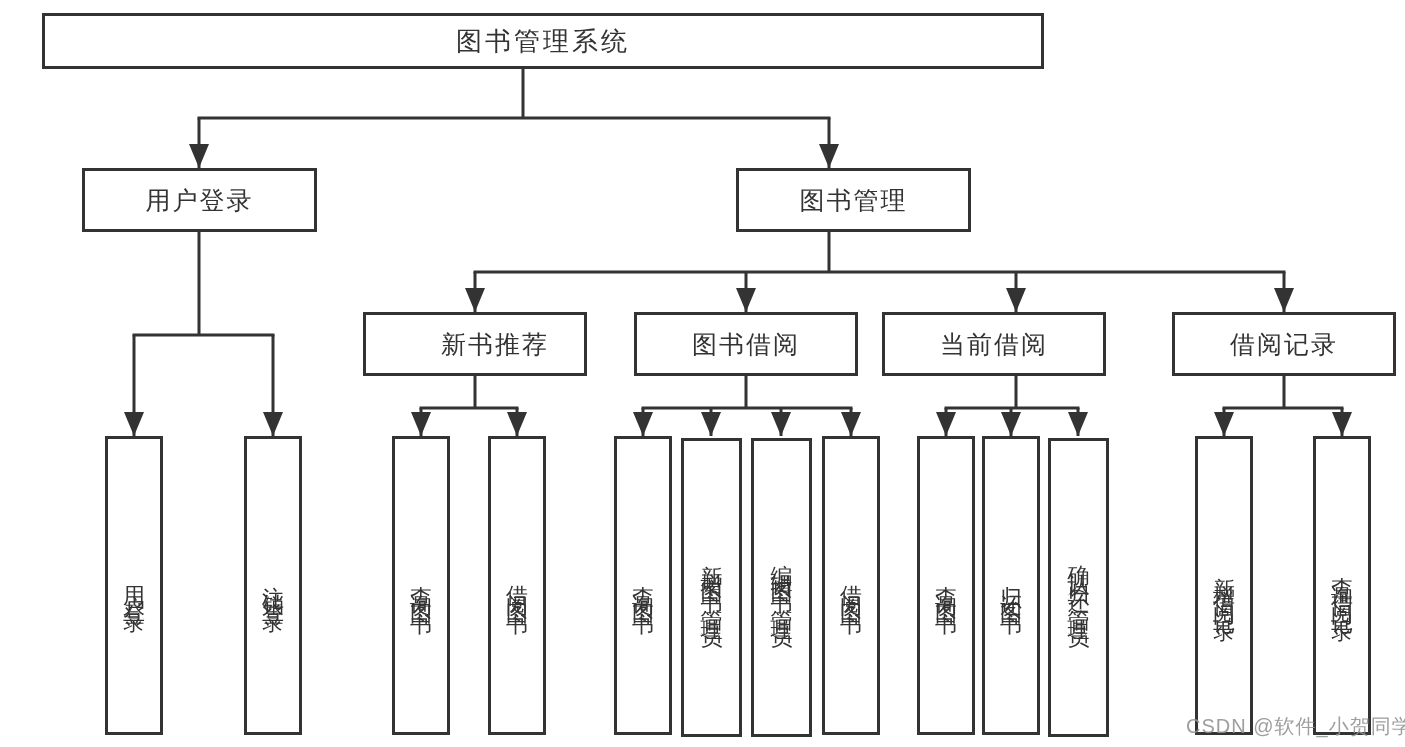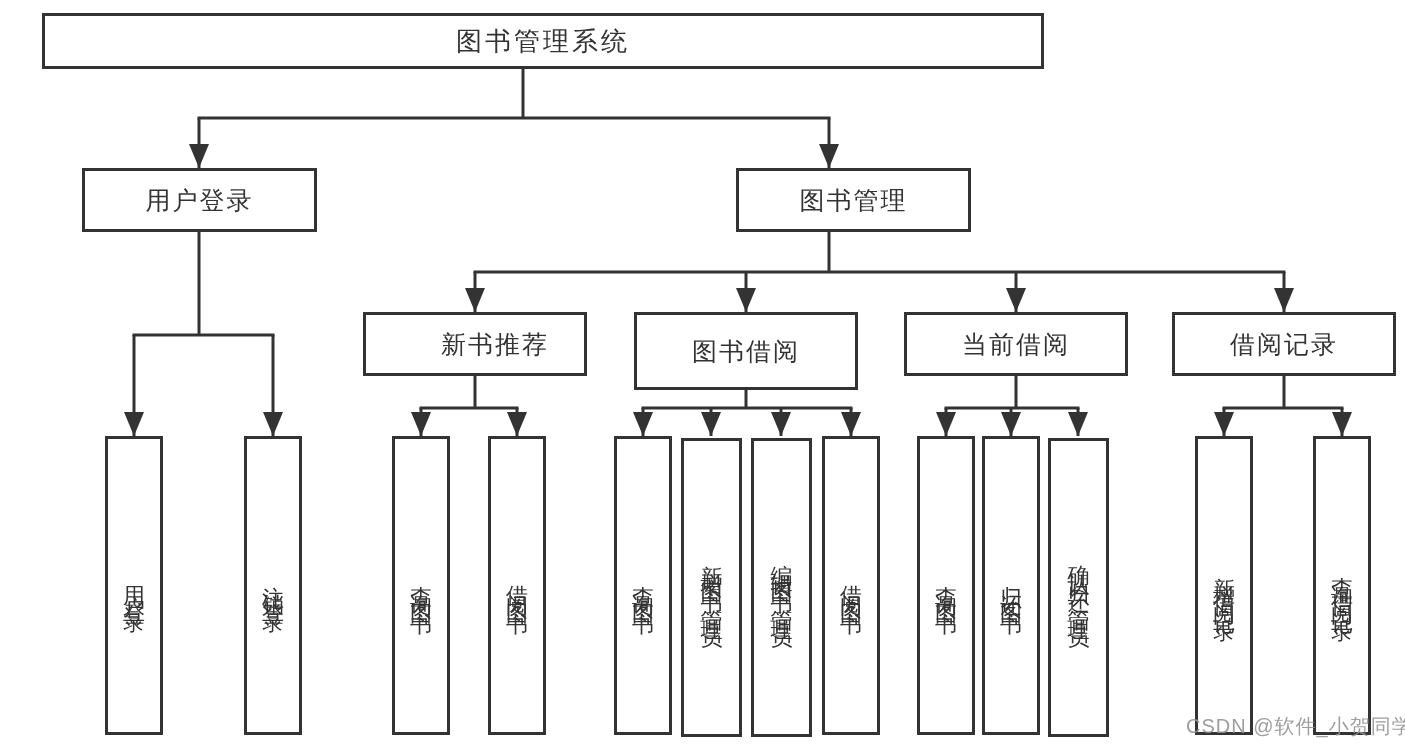--- a/index.html
+++ b/index.html
@@ -103,24 +103,24 @@
   <div class="box" style="left:82px; top:168px; width:235px; height:64px;">
     <span class="h-lbl">用户登录</span>
   </div>
   <div class="box" style="left:712px; top:168px; width:235px; height:64px;margin-left:24px;">
     <span class="h-lbl">图书管理</span>
   </div>
 
   <div class="box" style="left:363px; top:312px; width:224px; height:64px;padding-left:40px;">
     <span class="h-lbl">新书推荐</span>
   </div>
-  <div class="box" style="left:634px; top:312px; width:224px; height:78px;">
+  <div class="box" style="left:634px; top:312px; width:224px; height:64px;">
     <span class="h-lbl">图书借阅</span>
   </div>
-  <div class="box" style="left:904px; top:312px; width:224px; height:64px;">
+  <div class="box" style="left:882px; top:312px; width:224px; height:64px;">
     <span class="h-lbl">当前借阅</span>
   </div>
   <div class="box" style="left:1172px; top:312px; width:224px; height:64px;">
     <span class="h-lbl">借阅记录</span>
   </div>
 
   <div class="box" style="left:105px; top:436px; width:58px; height:299px;">
     <span class="v-lbl">用户登录</span>
   </div>
   <div class="box" style="left:244px; top:436px; width:58px; height:299px;">

